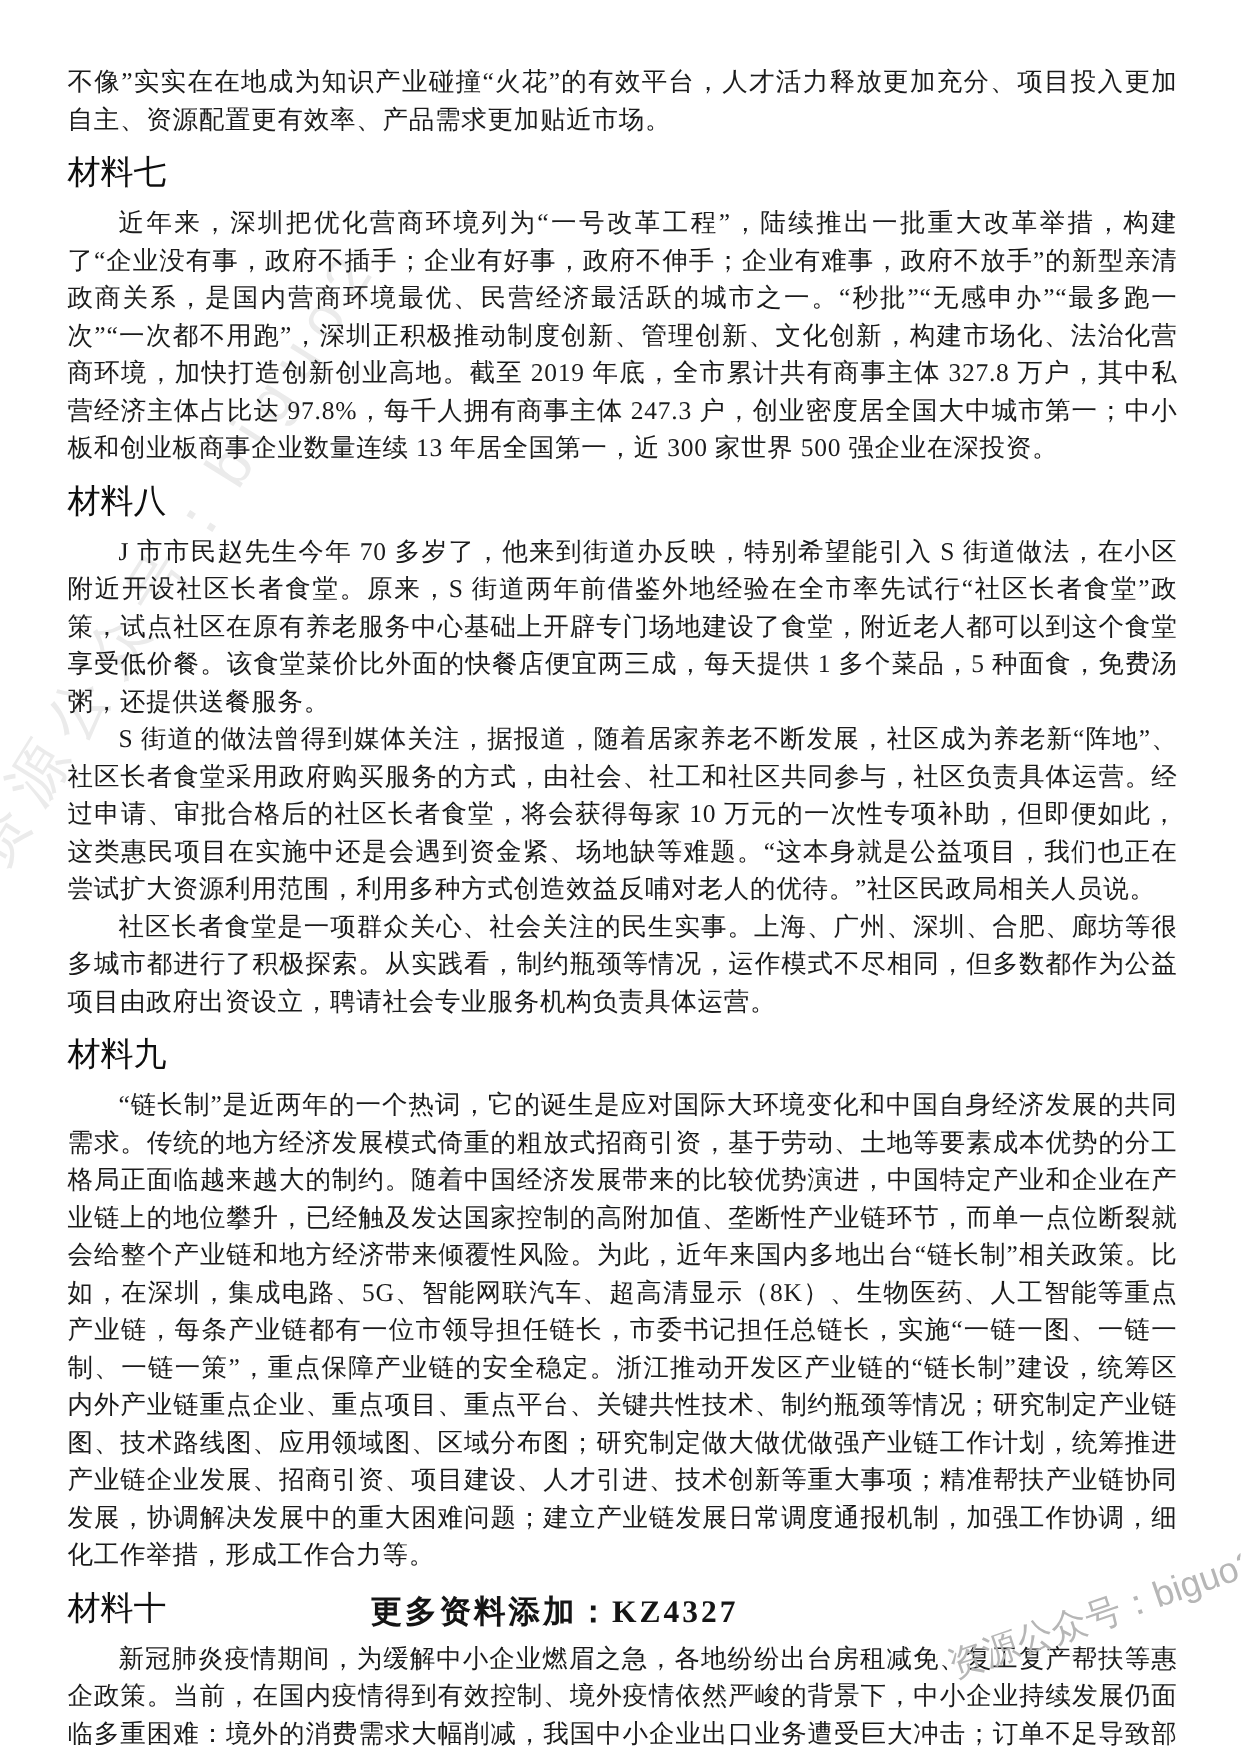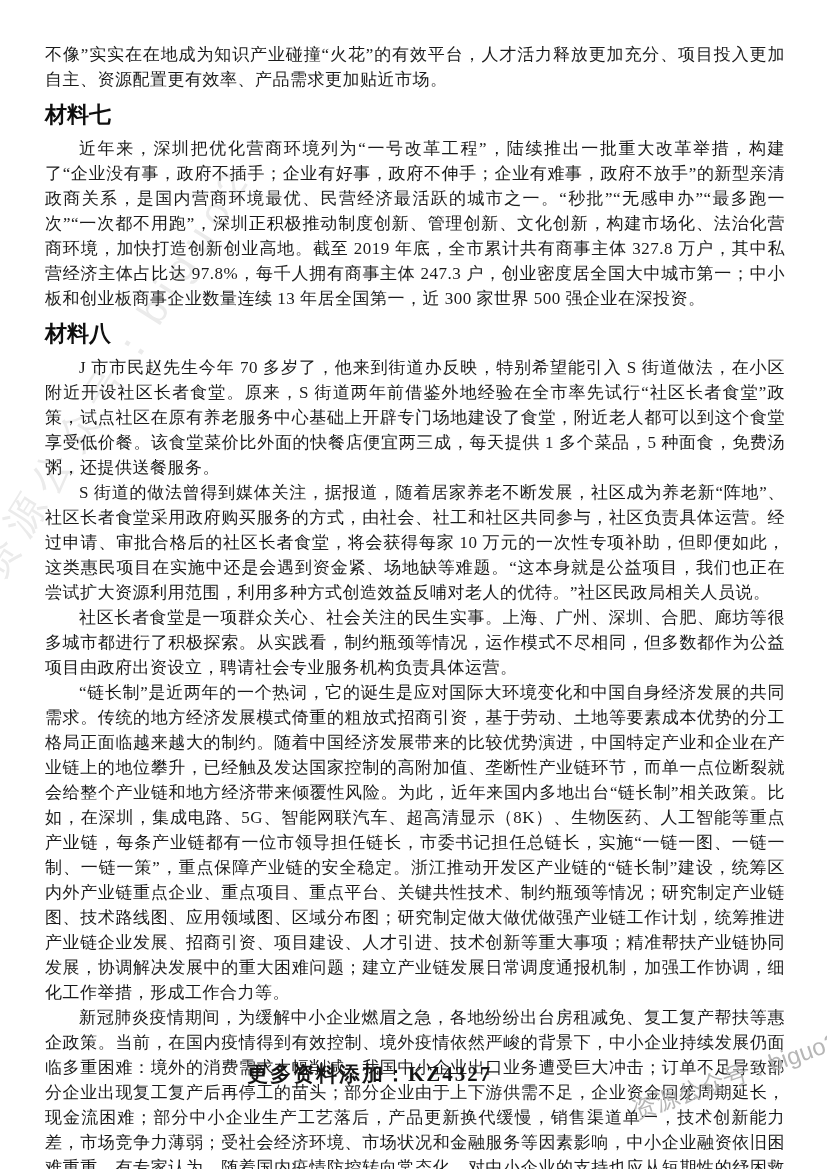--- a/index.html
+++ b/index.html
@@ -25,21 +25,21 @@
     text-align: justify;
     text-indent: 2em;
     color: #1b1b1b;
     letter-spacing: 0.5px;
   }
   p.no-indent { text-indent: 0; }
   h2.material-heading {
     margin: 9px 0 7px 0;
     font-size: 22px;
     line-height: 28px;
-    font-weight: 700;
+    font-weight: 400;
     color: #0f0f0f;
     font-family: "Liberation Serif", "DejaVu Serif", serif;
   }
   .footer-note {
     position: absolute;
     left: 247px;
     top: 1060px;
     font-size: 21px;
     font-weight: 700;
     letter-spacing: 2px;
@@ -81,20 +81,22 @@
   <p class="body-text no-indent">不像”实实在在地成为知识产业碰撞“火花”的有效平台，人才活力释放更加充分、项目投入更加自主、资源配置更有效率、产品需求更加贴近市场。</p>
 
   <h2 class="material-heading">材料七</h2>
   <p class="body-text">近年来，深圳把优化营商环境列为“一号改革工程”，陆续推出一批重大改革举措，构建了“企业没有事，政府不插手；企业有好事，政府不伸手；企业有难事，政府不放手”的新型亲清政商关系，是国内营商环境最优、民营经济最活跃的城市之一。“秒批”“无感申办”“最多跑一次”“一次都不用跑”，深圳正积极推动制度创新、管理创新、文化创新，构建市场化、法治化营商环境，加快打造创新创业高地。截至 2019 年底，全市累计共有商事主体 327.8 万户，其中私营经济主体占比达 97.8%，每千人拥有商事主体 247.3 户，创业密度居全国大中城市第一；中小板和创业板商事企业数量连续 13 年居全国第一，近 300 家世界 500 强企业在深投资。</p>
 
   <h2 class="material-heading">材料八</h2>
   <p class="body-text">J 市市民赵先生今年 70 多岁了，他来到街道办反映，特别希望能引入 S 街道做法，在小区附近开设社区长者食堂。原来，S 街道两年前借鉴外地经验在全市率先试行“社区长者食堂”政策，试点社区在原有养老服务中心基础上开辟专门场地建设了食堂，附近老人都可以到这个食堂享受低价餐。该食堂菜价比外面的快餐店便宜两三成，每天提供 1 多个菜品，5 种面食，免费汤粥，还提供送餐服务。</p>
   <p class="body-text">S 街道的做法曾得到媒体关注，据报道，随着居家养老不断发展，社区成为养老新“阵地”、社区长者食堂采用政府购买服务的方式，由社会、社工和社区共同参与，社区负责具体运营。经过申请、审批合格后的社区长者食堂，将会获得每家 10 万元的一次性专项补助，但即便如此，这类惠民项目在实施中还是会遇到资金紧、场地缺等难题。“这本身就是公益项目，我们也正在尝试扩大资源利用范围，利用多种方式创造效益反哺对老人的优待。”社区民政局相关人员说。</p>
   <p class="body-text">社区长者食堂是一项群众关心、社会关注的民生实事。上海、广州、深圳、合肥、廊坊等很多城市都进行了积极探索。从实践看，制约瓶颈等情况，运作模式不尽相同，但多数都作为公益项目由政府出资设立，聘请社会专业服务机构负责具体运营。</p>
 
+  <h2 class="material-heading">材料九</h2>
   <p class="body-text">“链长制”是近两年的一个热词，它的诞生是应对国际大环境变化和中国自身经济发展的共同需求。传统的地方经济发展模式倚重的粗放式招商引资，基于劳动、土地等要素成本优势的分工格局正面临越来越大的制约。随着中国经济发展带来的比较优势演进，中国特定产业和企业在产业链上的地位攀升，已经触及发达国家控制的高附加值、垄断性产业链环节，而单一点位断裂就会给整个产业链和地方经济带来倾覆性风险。为此，近年来国内多地出台“链长制”相关政策。比如，在深圳，集成电路、5G、智能网联汽车、超高清显示（8K）、生物医药、人工智能等重点产业链，每条产业链都有一位市领导担任链长，市委书记担任总链长，实施“一链一图、一链一制、一链一策”，重点保障产业链的安全稳定。浙江推动开发区产业链的“链长制”建设，统筹区内外产业链重点企业、重点项目、重点平台、关键共性技术、制约瓶颈等情况；研究制定产业链图、技术路线图、应用领域图、区域分布图；研究制定做大做优做强产业链工作计划，统筹推进产业链企业发展、招商引资、项目建设、人才引进、技术创新等重大事项；精准帮扶产业链协同发展，协调解决发展中的重大困难问题；建立产业链发展日常调度通报机制，加强工作协调，细化工作举措，形成工作合力等。</p>
 
+  <h2 class="material-heading">材料十</h2>
   <p class="body-text">新冠肺炎疫情期间，为缓解中小企业燃眉之急，各地纷纷出台房租减免、复工复产帮扶等惠企政策。当前，在国内疫情得到有效控制、境外疫情依然严峻的背景下，中小企业持续发展仍面临多重困难：境外的消费需求大幅削减，我国中小企业出口业务遭受巨大冲击；订单不足导致部分企业出现复工复产后再停工的苗头；部分企业由于上下游供需不足，企业资金回笼周期延长，现金流困难；部分中小企业生产工艺落后，产品更新换代缓慢，销售渠道单一，技术创新能力差，市场竞争力薄弱；受社会经济环境、市场状况和金融服务等因素影响，中小企业融资依旧困难重重。有专家认为，随着国内疫情防控转向常态化，对中小企业的支持也应从短期性的纾困救急转向长效化的保障促进。</p>
 </div>
 
 <div class="footer-note">更多资料添加：KZ4327</div>
 
 <div class="wm-corner">资源公众号：biguo2</div>
 
 </body></html>

